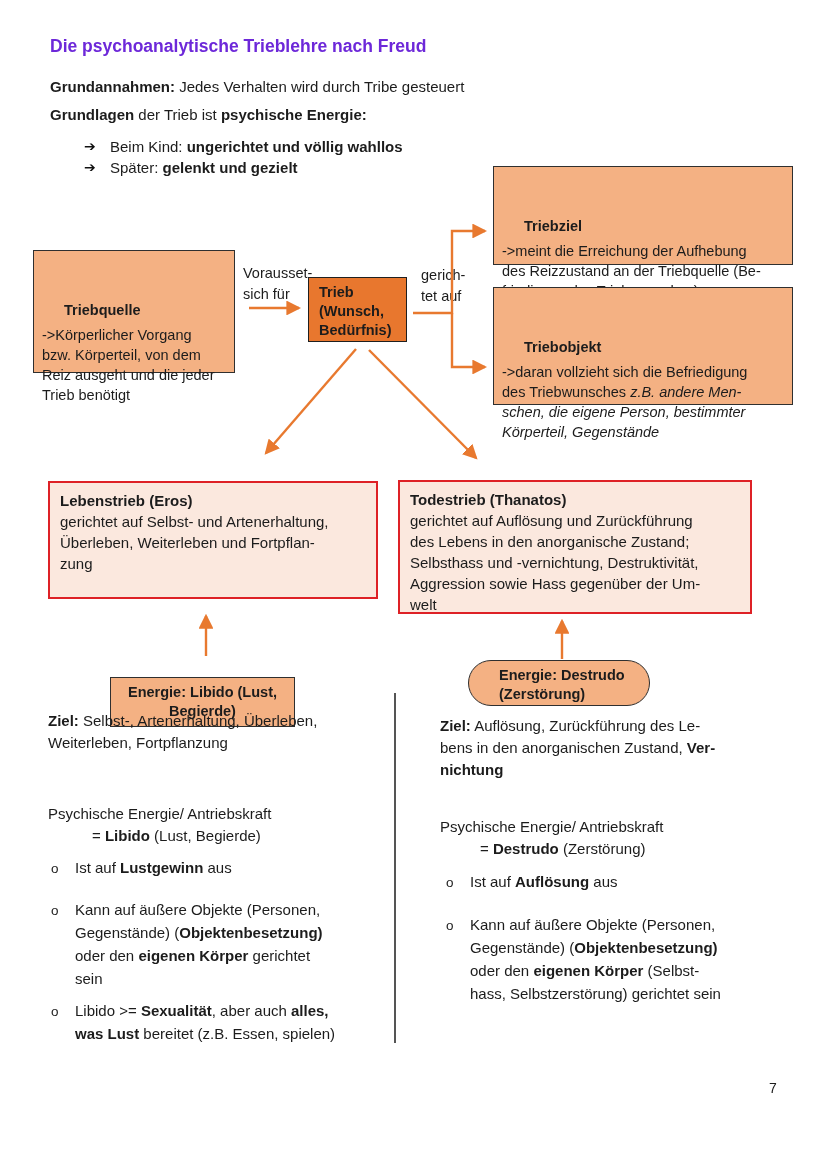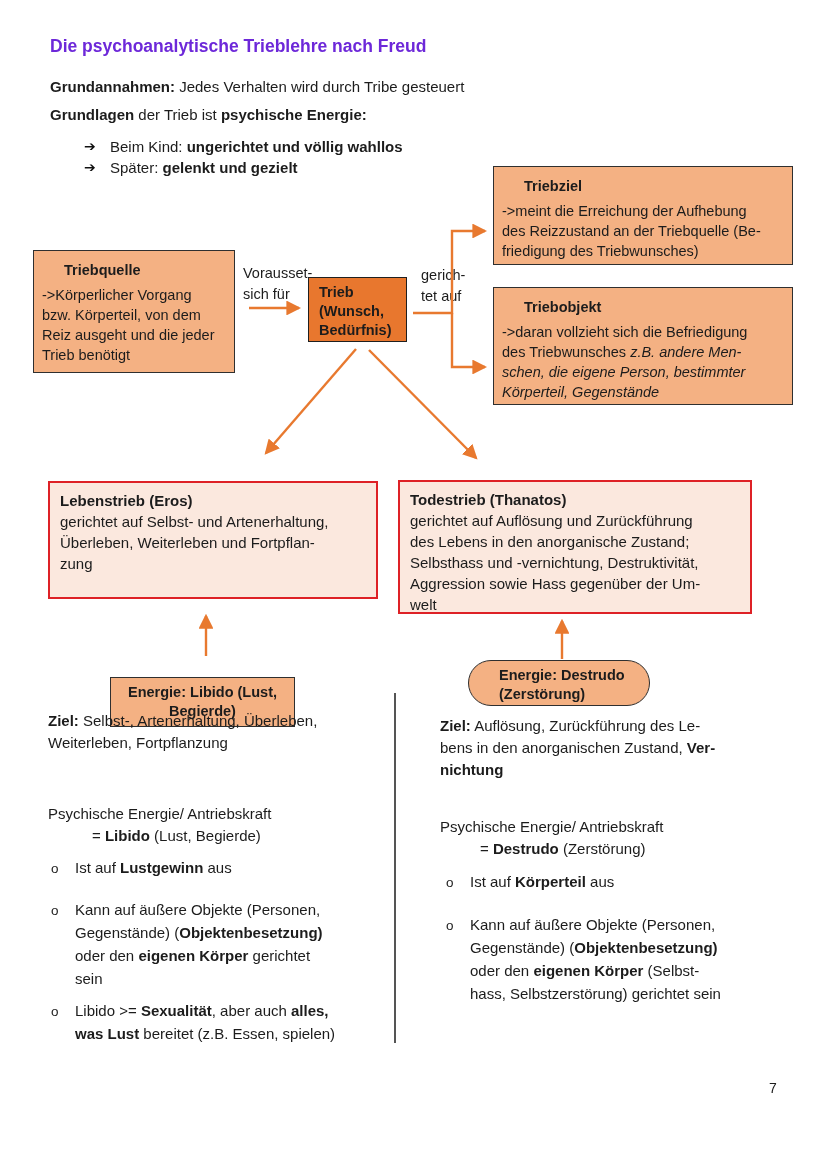--- a/index.html
+++ b/index.html
@@ -11,21 +11,21 @@
   .abs{position:absolute;}
   .t{white-space:pre-line;}
   .b{font-weight:700;}
   .i{font-style:italic;}
   .title{font-size:17.5px;font-weight:700;color:#6d28d9;}
   .body15{font-size:15px;line-height:22px;}
   .arrow-row{display:flex;align-items:flex-start;font-size:15px;line-height:21px;}
   .arrow-glyph{width:26px;font-size:14px;color:#111;flex:0 0 26px;}
   
   .defbox{background:#F4B183;border:1.4px solid #2f2f2f;box-sizing:border-box;font-size:14.5px;line-height:20px;}
-  .defbox .bt{font-weight:700;padding:9px 8px 0 30px;}
+  .defbox .bt{font-weight:700;padding:19px 8px 0 30px;margin-top:30px;}
   .defbox .bb{padding:5px 8px 0 8px;}
   
   .triebbox{background:#E8772E;border:1.6px solid #1f1f1f;box-sizing:border-box;
     font-size:14.5px;line-height:19px;font-weight:700;padding:5px 4px 0 10px;}
   
   .drivebox{background:#FBE8DE;border:2.2px solid #DE2126;box-sizing:border-box;
     font-size:15px;line-height:21px;padding:7px 10px;}
   .drivebox .dt{font-weight:700;}
   
   .enbox{background:#F4B183;border:1.4px solid #2f2f2f;box-sizing:border-box;
@@ -137,21 +137,21 @@
     <span class="t"><span>Libido &gt;= </span><span class="b">Sexualität</span><span>, aber auch </span><span class="b">alles,
 was Lust</span><span> bereitet (z.B. Essen, spielen)</span></span>
   </div>
 
   <div class="abs body15" style="left:440px;top:816px;">
     <div class="t">Psychische Energie/ Antriebskraft</div>
     <div class="t" style="margin-left:40px;"><span>= </span><span class="b">Destrudo</span><span> (Zerstörung)</span></div>
   </div>
   <div class="abs bullet" style="left:446px;top:870px;width:340px;">
     <span class="mk">o</span>
-    <span class="t"><span>Ist auf </span><span class="b">Körperteil</span><span> aus</span></span>
+    <span class="t"><span>Ist auf </span><span class="b">Auflösung</span><span> aus</span></span>
   </div>
   <div class="abs bullet" style="left:446px;top:913px;width:340px;">
     <span class="mk">o</span>
     <span class="t"><span>Kann auf äußere Objekte (Personen,
 Gegenstände) (</span><span class="b">Objektenbesetzung)</span><span>
 oder den </span><span class="b">eigenen Körper</span><span> (Selbst-
 hass, Selbstzerstörung) gerichtet sein</span></span>
   </div>
 
   <div class="abs divider" style="left:394px;top:693px;height:350px;"></div>

